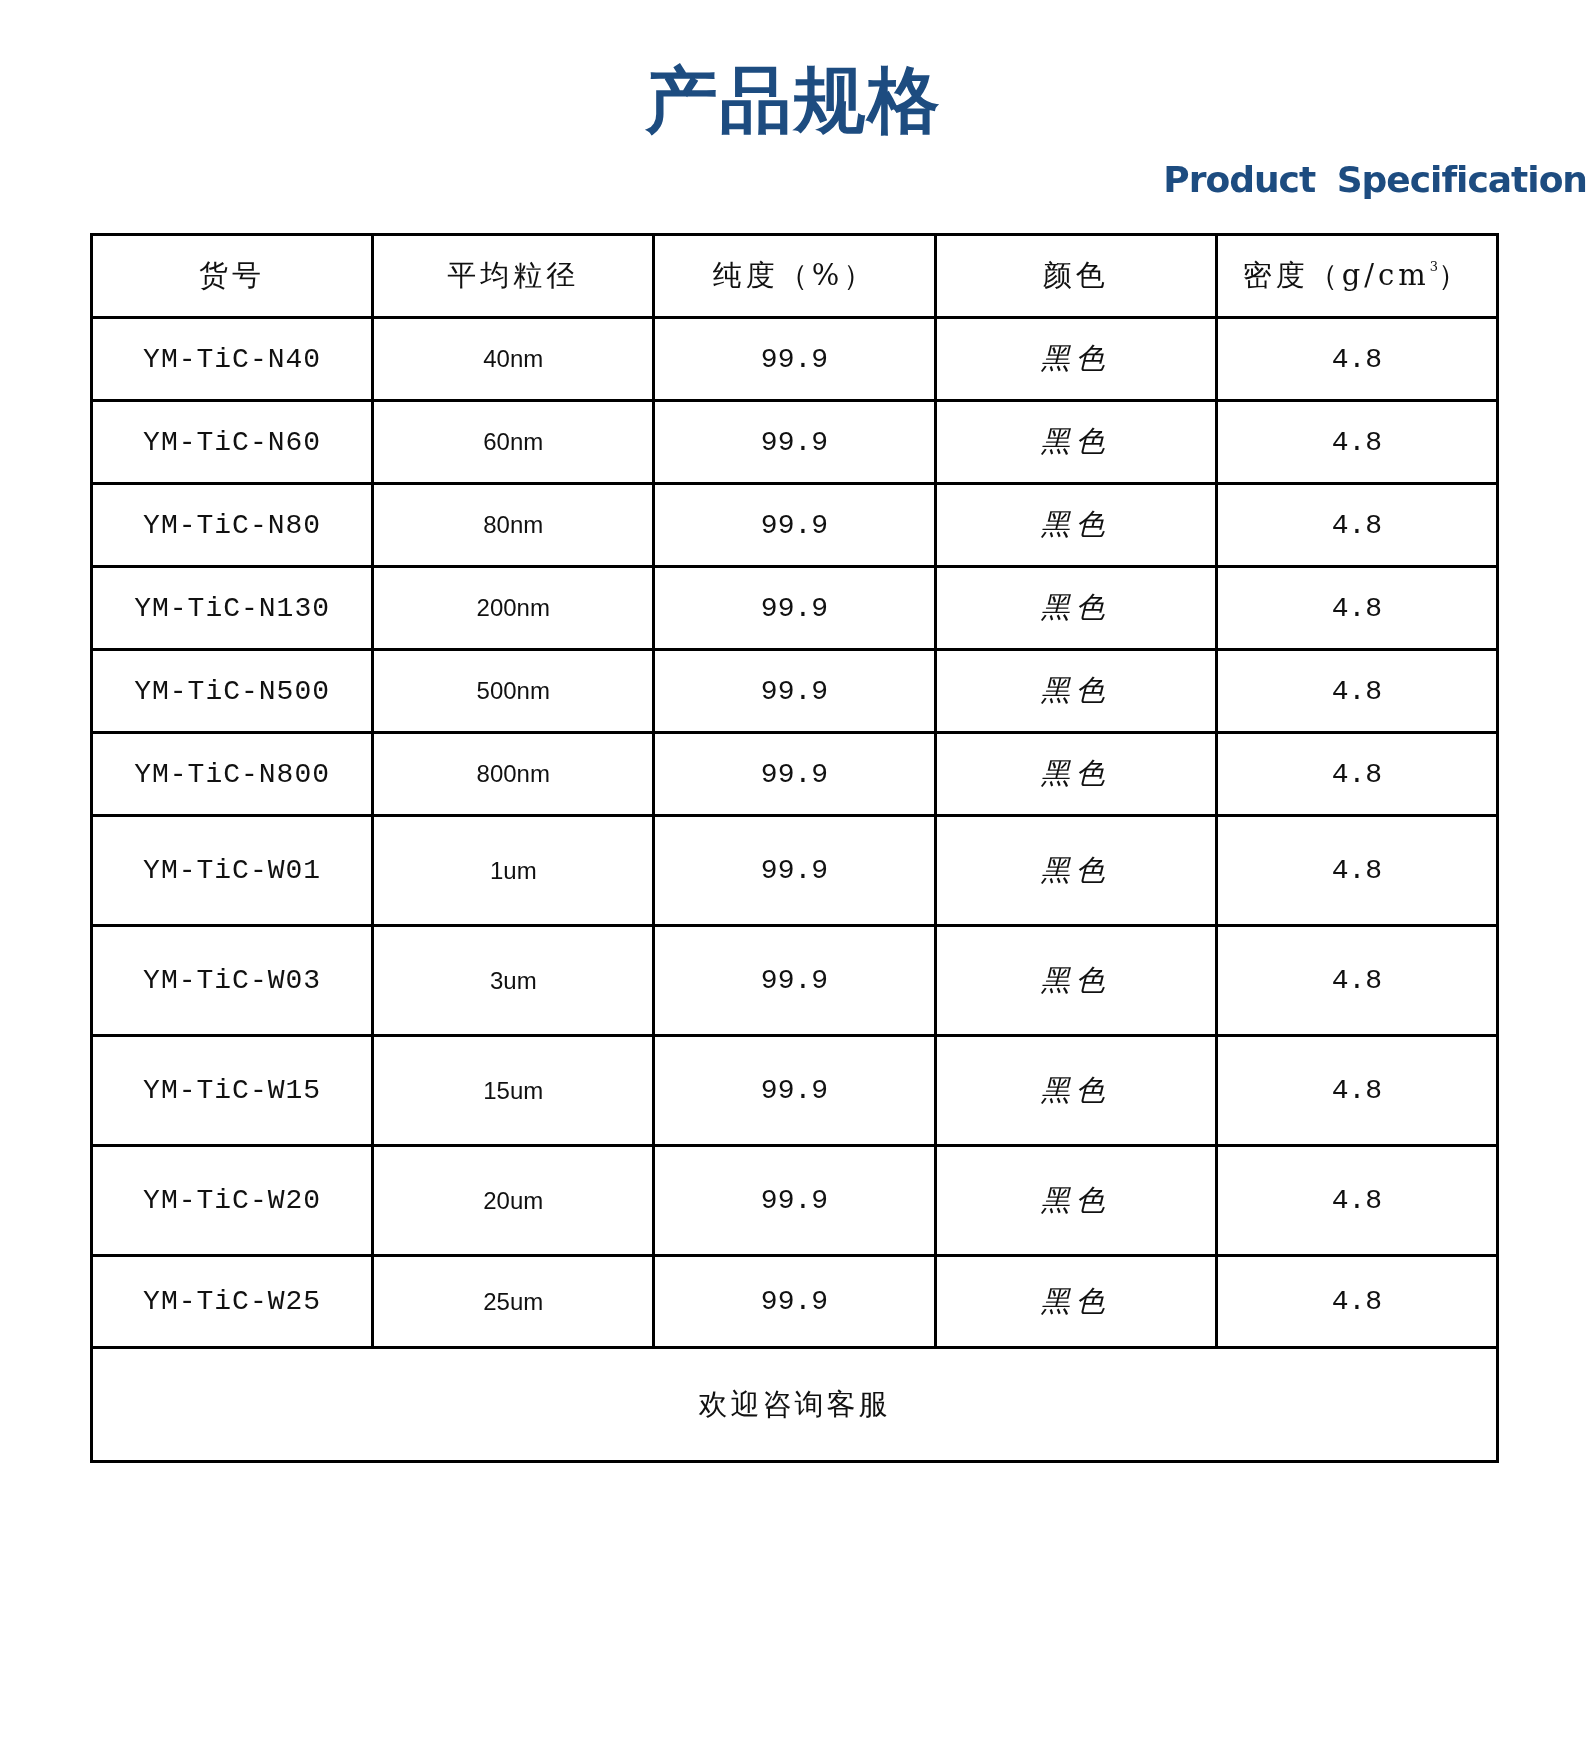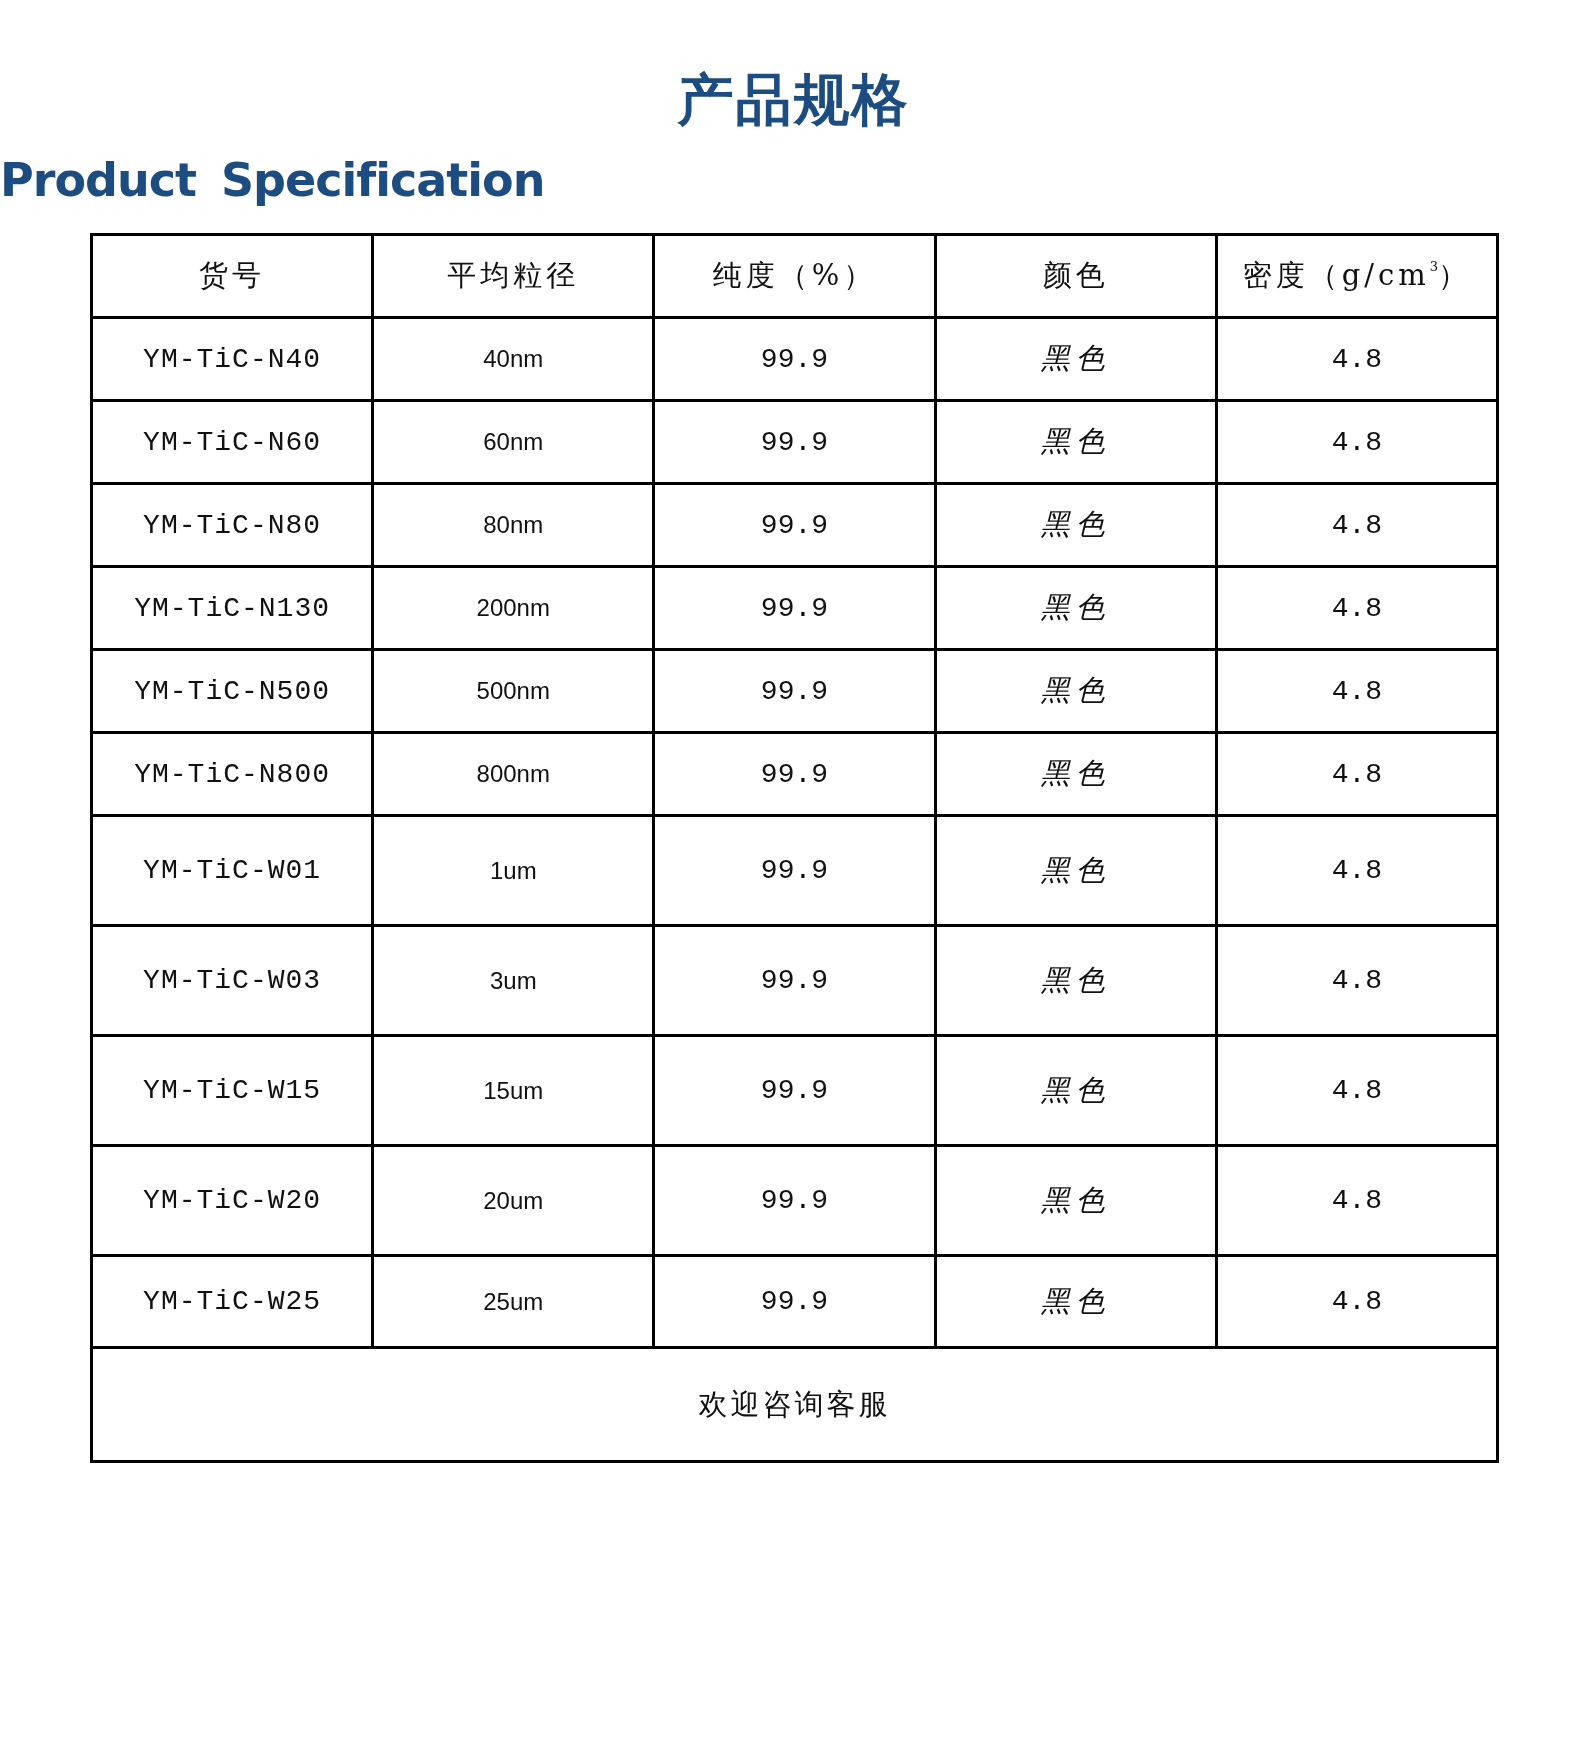--- a/index.html
+++ b/index.html
@@ -4,27 +4,27 @@
 <style>
   html, body { margin: 0; padding: 0; background: #ffffff; }
   body {
     width: 1587px; height: 1759px; position: relative; overflow: hidden;
     font-family: "DejaVu Sans", sans-serif; color: #111;
   }
   .title-block { position: absolute; left: 0; top: 0; width: 1587px; }
   .title-cn {
     position: absolute; left: 0; width: 1587px; top: 50px;
     text-align: center; font-family: "DejaVu Sans", sans-serif;
-    font-weight: bold; font-size: 56px; line-height: 100px;
+    font-weight: bold; font-size: 72px; line-height: 100px;
     letter-spacing: 2px; color: #1d4c80;
   }
   .title-en {
     position: absolute; left: 0; width: 1587px; top: 150px;
-    text-align: left; font-family: "DejaVu Sans", sans-serif;
-    font-weight: bold; font-size: 46px; line-height: 60px;
+    text-align: right; font-family: "DejaVu Sans", sans-serif;
+    font-weight: bold; font-size: 36px; line-height: 60px;
     letter-spacing: -1px; word-spacing: 10px; color: #1d4c80;
   }
   table.spec {
     position: absolute; left: 90px; top: 233px; width: 1409px;
     border-collapse: collapse; table-layout: fixed; padding-left: 8px;
   }
   table.spec td, table.spec th {
     border: 3px solid #000; text-align: center; vertical-align: middle;
     padding: 0; font-weight: normal; color: #111;
   }

